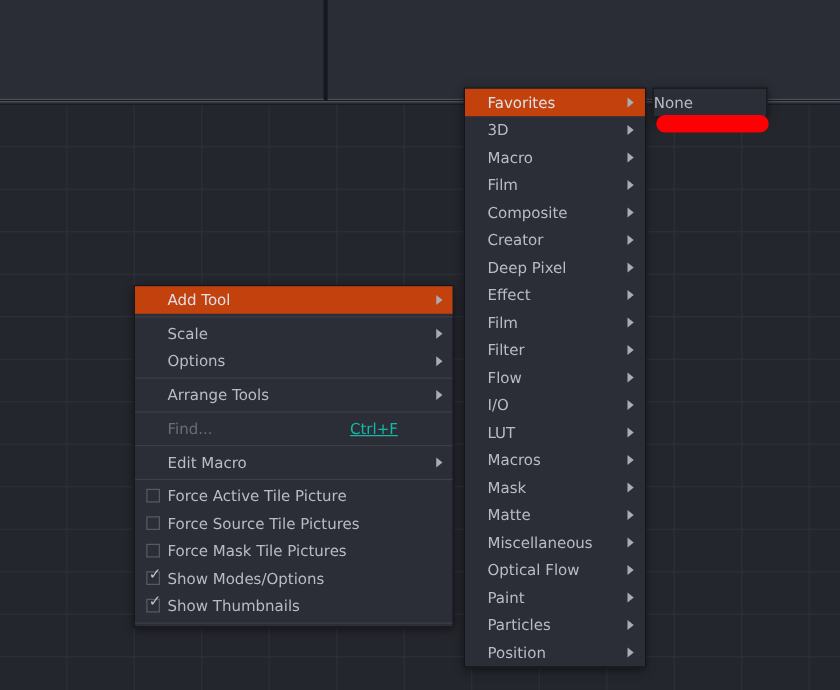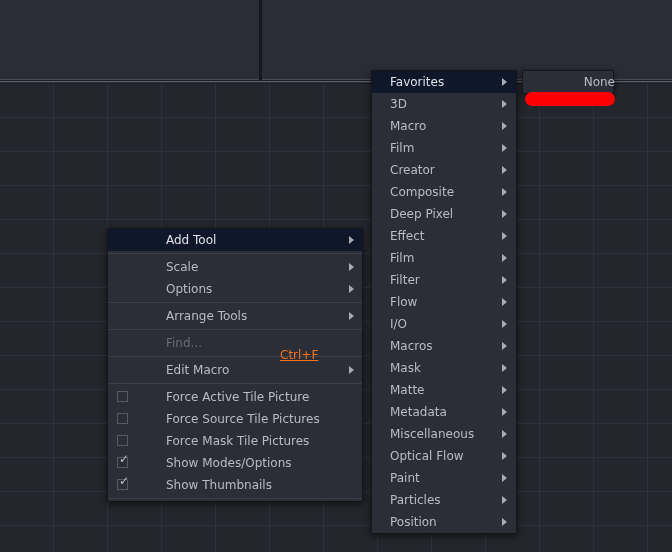--- a/index.html
+++ b/index.html
@@ -85,33 +85,33 @@
   .menu-row {
     position: relative;
     height: 22px;
     line-height: 22px;
     font-size: 12px;
     color: #b9bcc4;
     white-space: nowrap;
     box-sizing: border-box;
   }
   .menu-row.highlight {
-    background: #0f172a;
+    background: #c2410c;
     color: #dfe2e8;
   }
   .menu-row.disabled { color: #6a6d75; }
   .menu-row .label {
     position: absolute;
     top: 0;
   }
   .menu-row .shortcut {
     position: absolute;
-    top: 12px;
+    top: 0;
     font-size: 12px;
-    color: #f97316;
+    color: #14b8a6;
     text-decoration: underline;
   }
   .sep {
     height: 1px;
     background: #3c3f48;
     margin: 2px 0;
   }
   .arrow {
     position: absolute;
     top: 7px;
@@ -120,21 +120,21 @@
     border-top: 4px solid transparent;
     border-bottom: 4px solid transparent;
   }
 
   
   #context-menu {
     left: 107px;
     top: 228px;
     width: 256px;
   }
-  #context-menu .menu-row .label   { left: 26px; margin-left: 32px; }
+  #context-menu .menu-row .label   { left: 26px; }
   #context-menu .menu-row .shortcut{ left: 172px; }
   #context-menu .arrow { right: 8px; }
   .checkbox {
     position: absolute;
     left: 9px; top: 5px;
     width: 11px; height: 11px;
     border: 1px solid #565a64;
     background: #2b2e36;
     box-sizing: border-box;
   }
@@ -156,21 +156,21 @@
   #addtool-submenu .arrow { right: 9px; }
 
   
   #favorites-submenu {
     left: 522px;
     top: 70px;
     width: 92px;
   }
   #favorites-submenu .menu-row .label {
     left: 0; width: 92px;
-    text-align: right;
+    text-align: left;
   }
 
   
   #red-marker {
     position: absolute;
     left: 525px;
     top: 92px;
     width: 90px;
     height: 14px;
     background: #fc0004;
@@ -263,28 +263,28 @@
       </div>
       <div class="menu-row">
         <span class="label">Macro</span>
         <span class="arrow"></span>
       </div>
       <div class="menu-row">
         <span class="label">Film</span>
         <span class="arrow"></span>
       </div>
       <div class="menu-row">
+        <span class="label">Composite</span>
+        <span class="arrow"></span>
+      </div>
+      <div class="menu-row">
         <span class="label">Creator</span>
         <span class="arrow"></span>
       </div>
       <div class="menu-row">
-        <span class="label">Composite</span>
-        <span class="arrow"></span>
-      </div>
-      <div class="menu-row">
         <span class="label">Deep Pixel</span>
         <span class="arrow"></span>
       </div>
       <div class="menu-row">
         <span class="label">Effect</span>
         <span class="arrow"></span>
       </div>
       <div class="menu-row">
         <span class="label">Film</span>
         <span class="arrow"></span>
@@ -295,36 +295,36 @@
       </div>
       <div class="menu-row">
         <span class="label">Flow</span>
         <span class="arrow"></span>
       </div>
       <div class="menu-row">
         <span class="label">I/O</span>
         <span class="arrow"></span>
       </div>
       <div class="menu-row">
+        <span class="label">LUT</span>
+        <span class="arrow"></span>
+      </div>
+      <div class="menu-row">
         <span class="label">Macros</span>
         <span class="arrow"></span>
       </div>
       <div class="menu-row">
         <span class="label">Mask</span>
         <span class="arrow"></span>
       </div>
       <div class="menu-row">
         <span class="label">Matte</span>
         <span class="arrow"></span>
       </div>
       <div class="menu-row">
-        <span class="label">Metadata</span>
-        <span class="arrow"></span>
-      </div>
-      <div class="menu-row">
         <span class="label">Miscellaneous</span>
         <span class="arrow"></span>
       </div>
       <div class="menu-row">
         <span class="label">Optical Flow</span>
         <span class="arrow"></span>
       </div>
       <div class="menu-row">
         <span class="label">Paint</span>
         <span class="arrow"></span>

